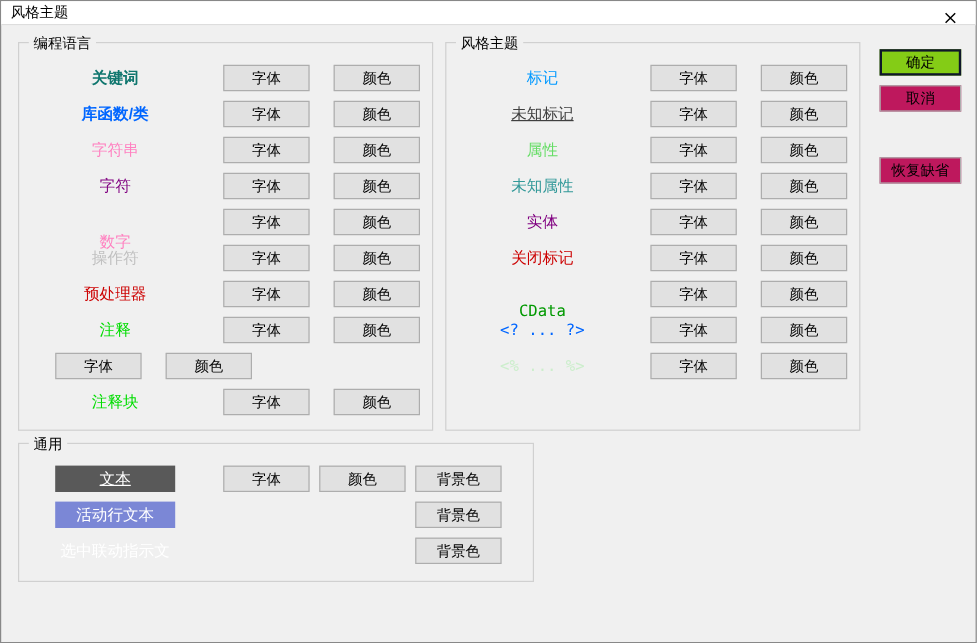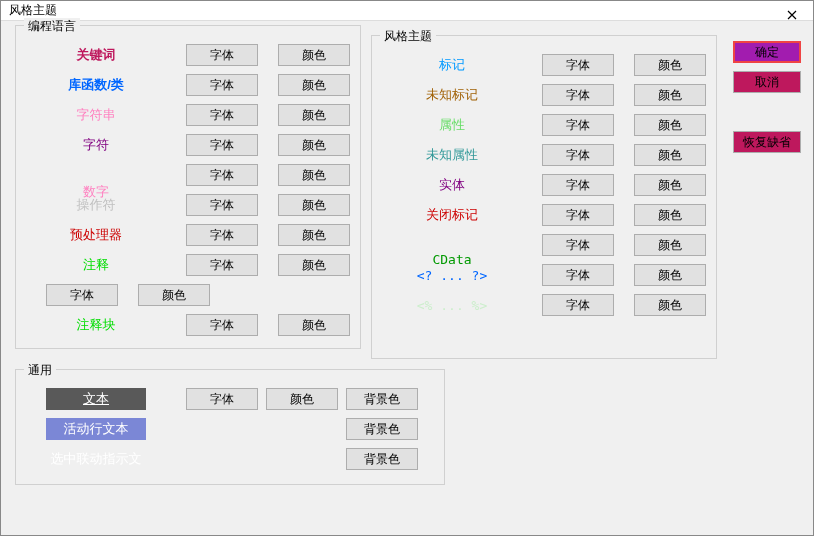--- a/index.html
+++ b/index.html
@@ -92,47 +92,47 @@
     height: 22px;
     background: #be185d;
     border: 1px solid #adadad;
     font-size: 12px;
     display: flex;
     align-items: center;
     justify-content: center;
     cursor: pointer;
   }
   .side-btn.primary {
-    border: 2px solid #ef4444;
-    background: #a21caf;
+    border: 2px solid #0f172a;
+    background: #84cc16;
   }
   .bg-dark { background: #595959; color: #fff; display: inline-block; width: 100px; text-align: center; padding: 2px 0; text-decoration: underline;}
   .bg-blue { background: #7b87d6; color: #fff; display: inline-block; width: 100px; text-align: center; padding: 2px 0;}
   .bg-white-text { color: #fff; display: inline-block; width: 100px; text-align: center; padding: 2px 0;}
 </style>
 </head>
 <body>
 
 <div class="window">
   <div class="titlebar">
     <span class="titlebar-title">风格主题</span>
     <div class="close-btn">
       <svg width="10" height="10" viewBox="0 0 10 10">
           <path d="M1 1 L9 9 M9 1 L1 9" stroke="currentColor" stroke-width="1.2"></path>
         </svg>
     </div>
   </div>
 
   <div class="body">
 
-    <div class="groupbox" style="left:14px; top:4px; width:346px; height:324px;">
+    <div class="groupbox" style="left:14px; top:14px; width:346px; height:324px;">
       <div class="groupbox-legend">编程语言</div>
       <div id="prog-rows">
           <div class="row">
-            <div class="label-col bold" style="color: #be185d;">关键词</div>
+            <div class="label-col bold" style="color: #0f766e;">关键词</div>
             <div class="btn">字体</div>
             <div class="btn">颜色</div>
           </div>
           <div class="row">
             <div class="label-col bold" style="color: rgb(0, 102, 255);">库函数/类</div>
             <div class="btn">字体</div>
             <div class="btn">颜色</div>
           </div>
           <div class="row">
             <div class="label-col" style="color: rgb(255, 128, 192);">字符串</div>
@@ -178,21 +178,21 @@
 
     <div class="groupbox" style="left:370px; top:14px; width:346px; height:324px;">
       <div class="groupbox-legend">风格主题</div>
       <div id="markup-rows">
           <div class="row">
             <div class="label-col" style="color: rgb(0, 153, 255);">标记</div>
             <div class="btn">字体</div>
             <div class="btn">颜色</div>
           </div>
           <div class="row">
-            <div class="label-col" style="color: #a16207;">未知标记</div>
+            <div class="label-col" style="color: #404040; text-decoration: underline;">未知标记</div>
             <div class="btn">字体</div>
             <div class="btn">颜色</div>
           </div>
           <div class="row">
             <div class="label-col" style="color: rgb(102, 221, 102);">属性</div>
             <div class="btn">字体</div>
             <div class="btn">颜色</div>
           </div>
           <div class="row">
             <div class="label-col" style="color: rgb(51, 153, 153);">未知属性</div>

